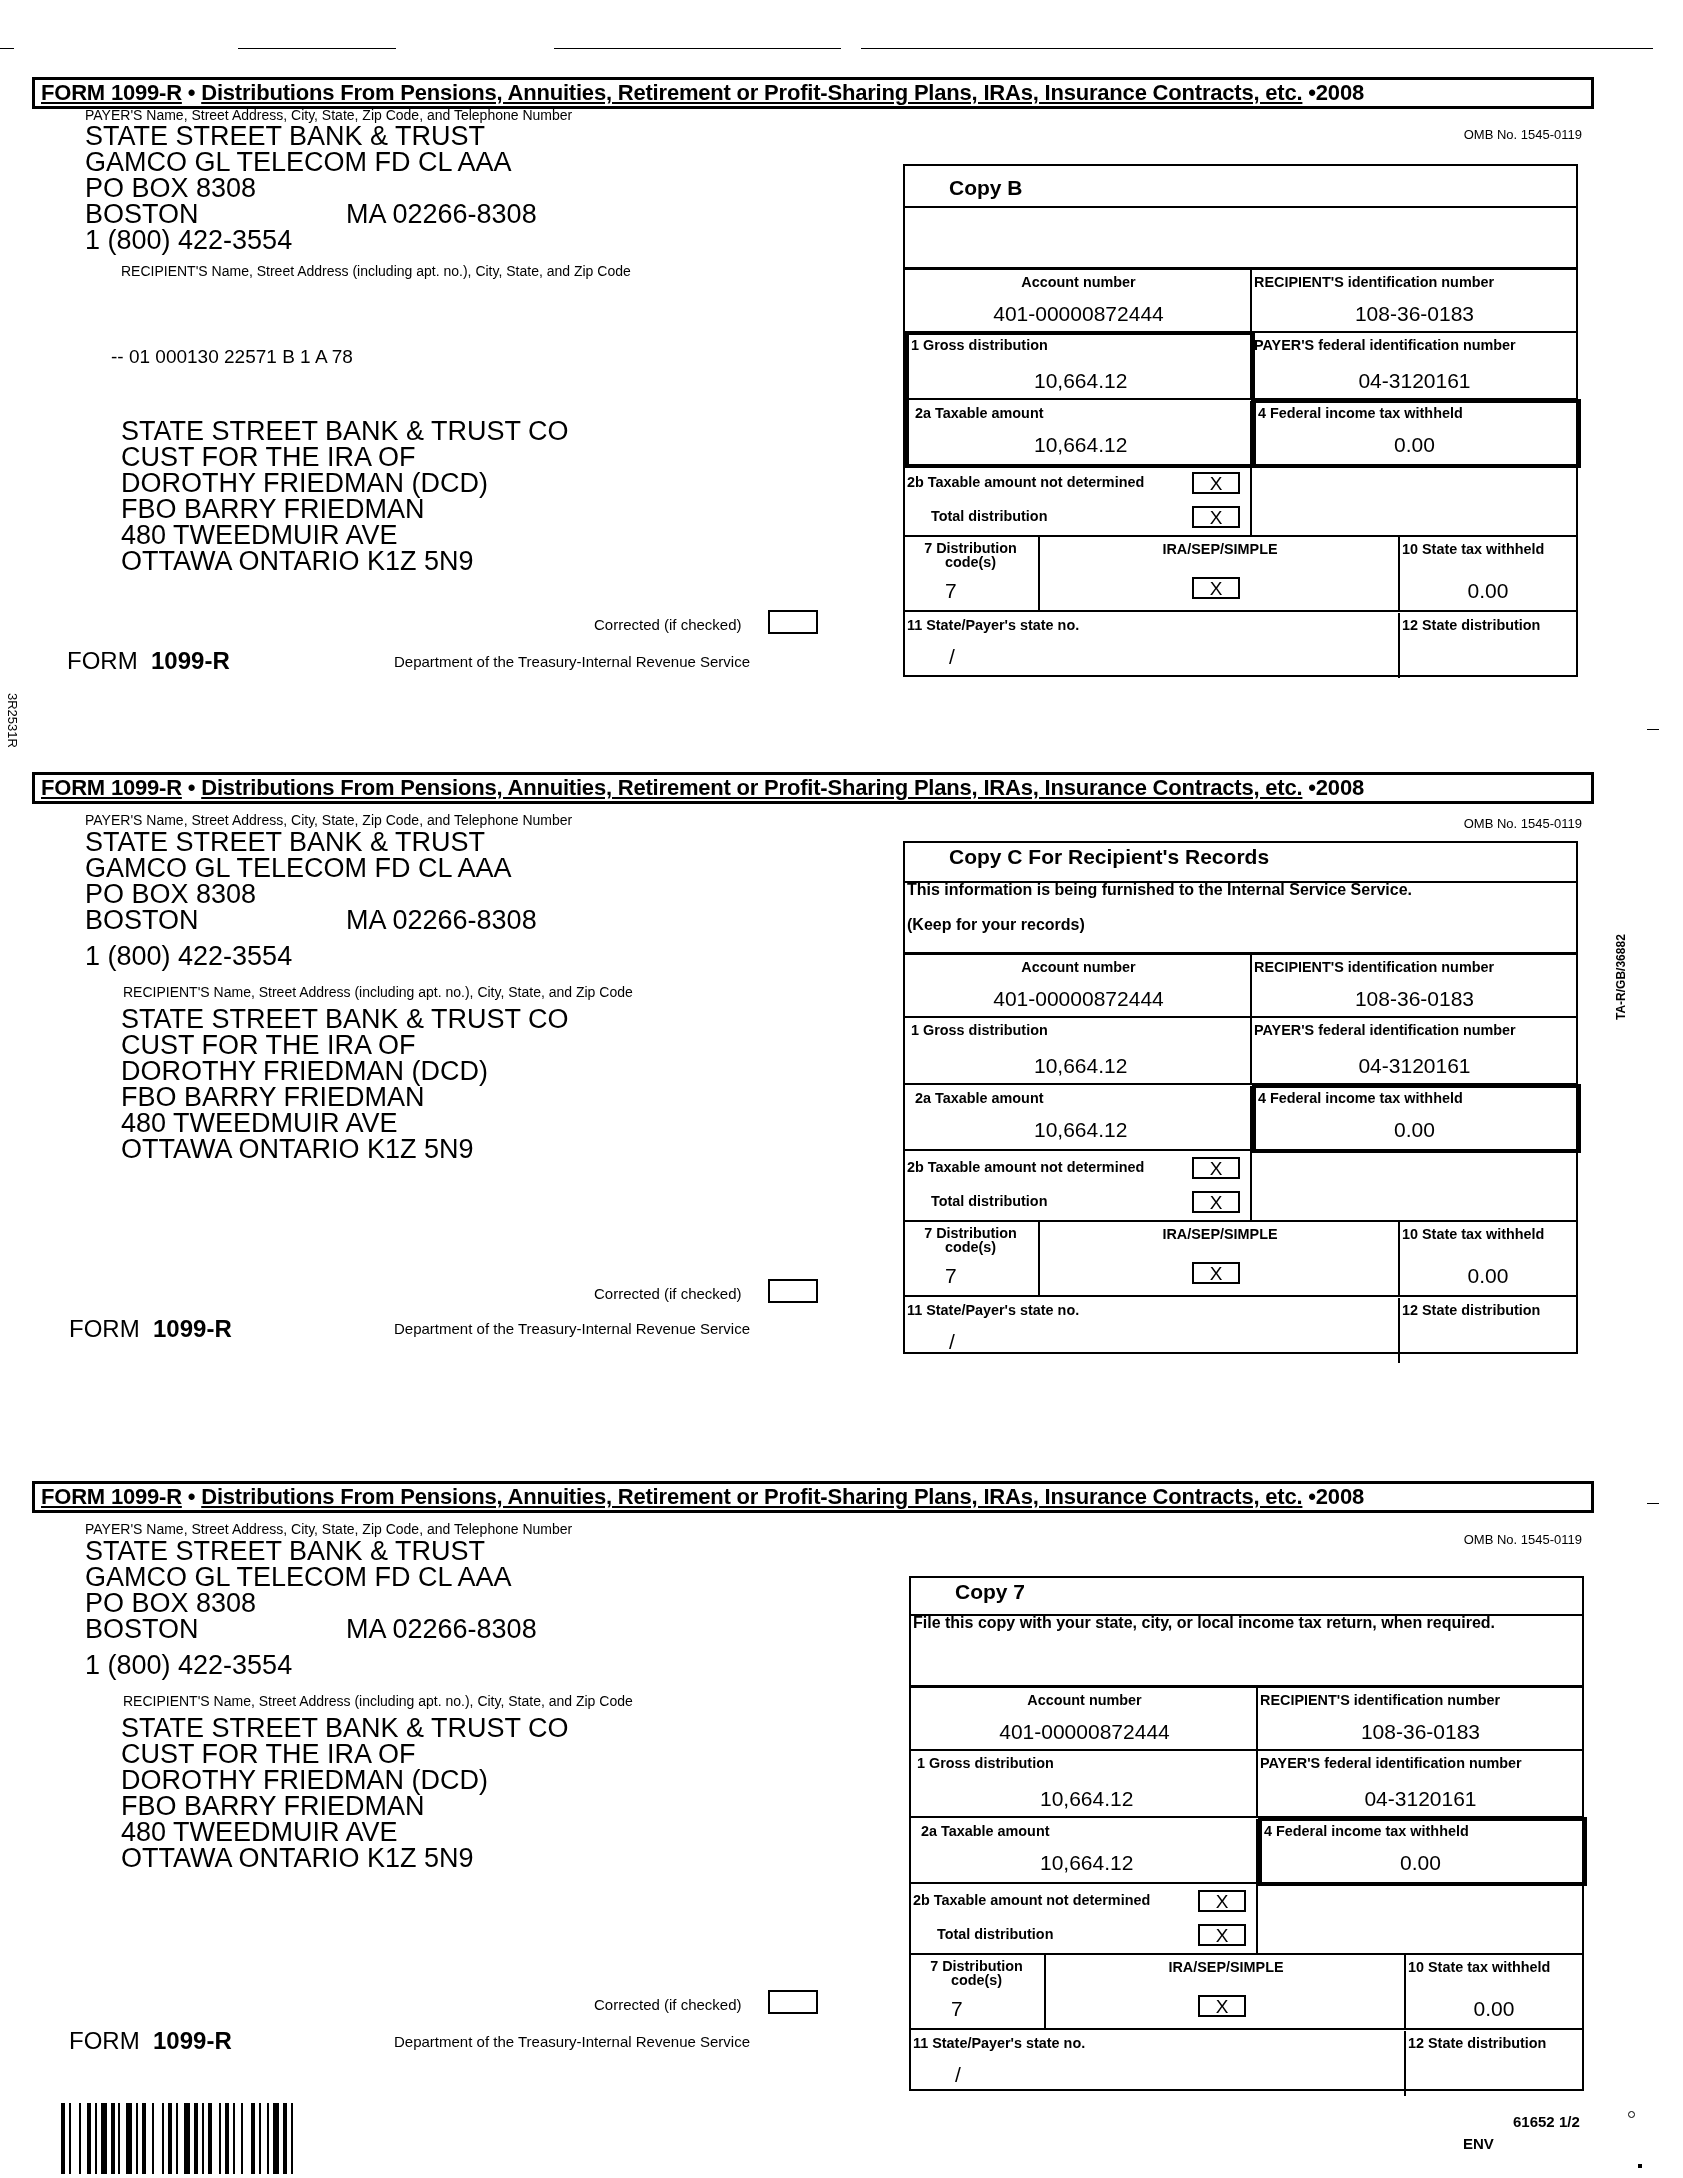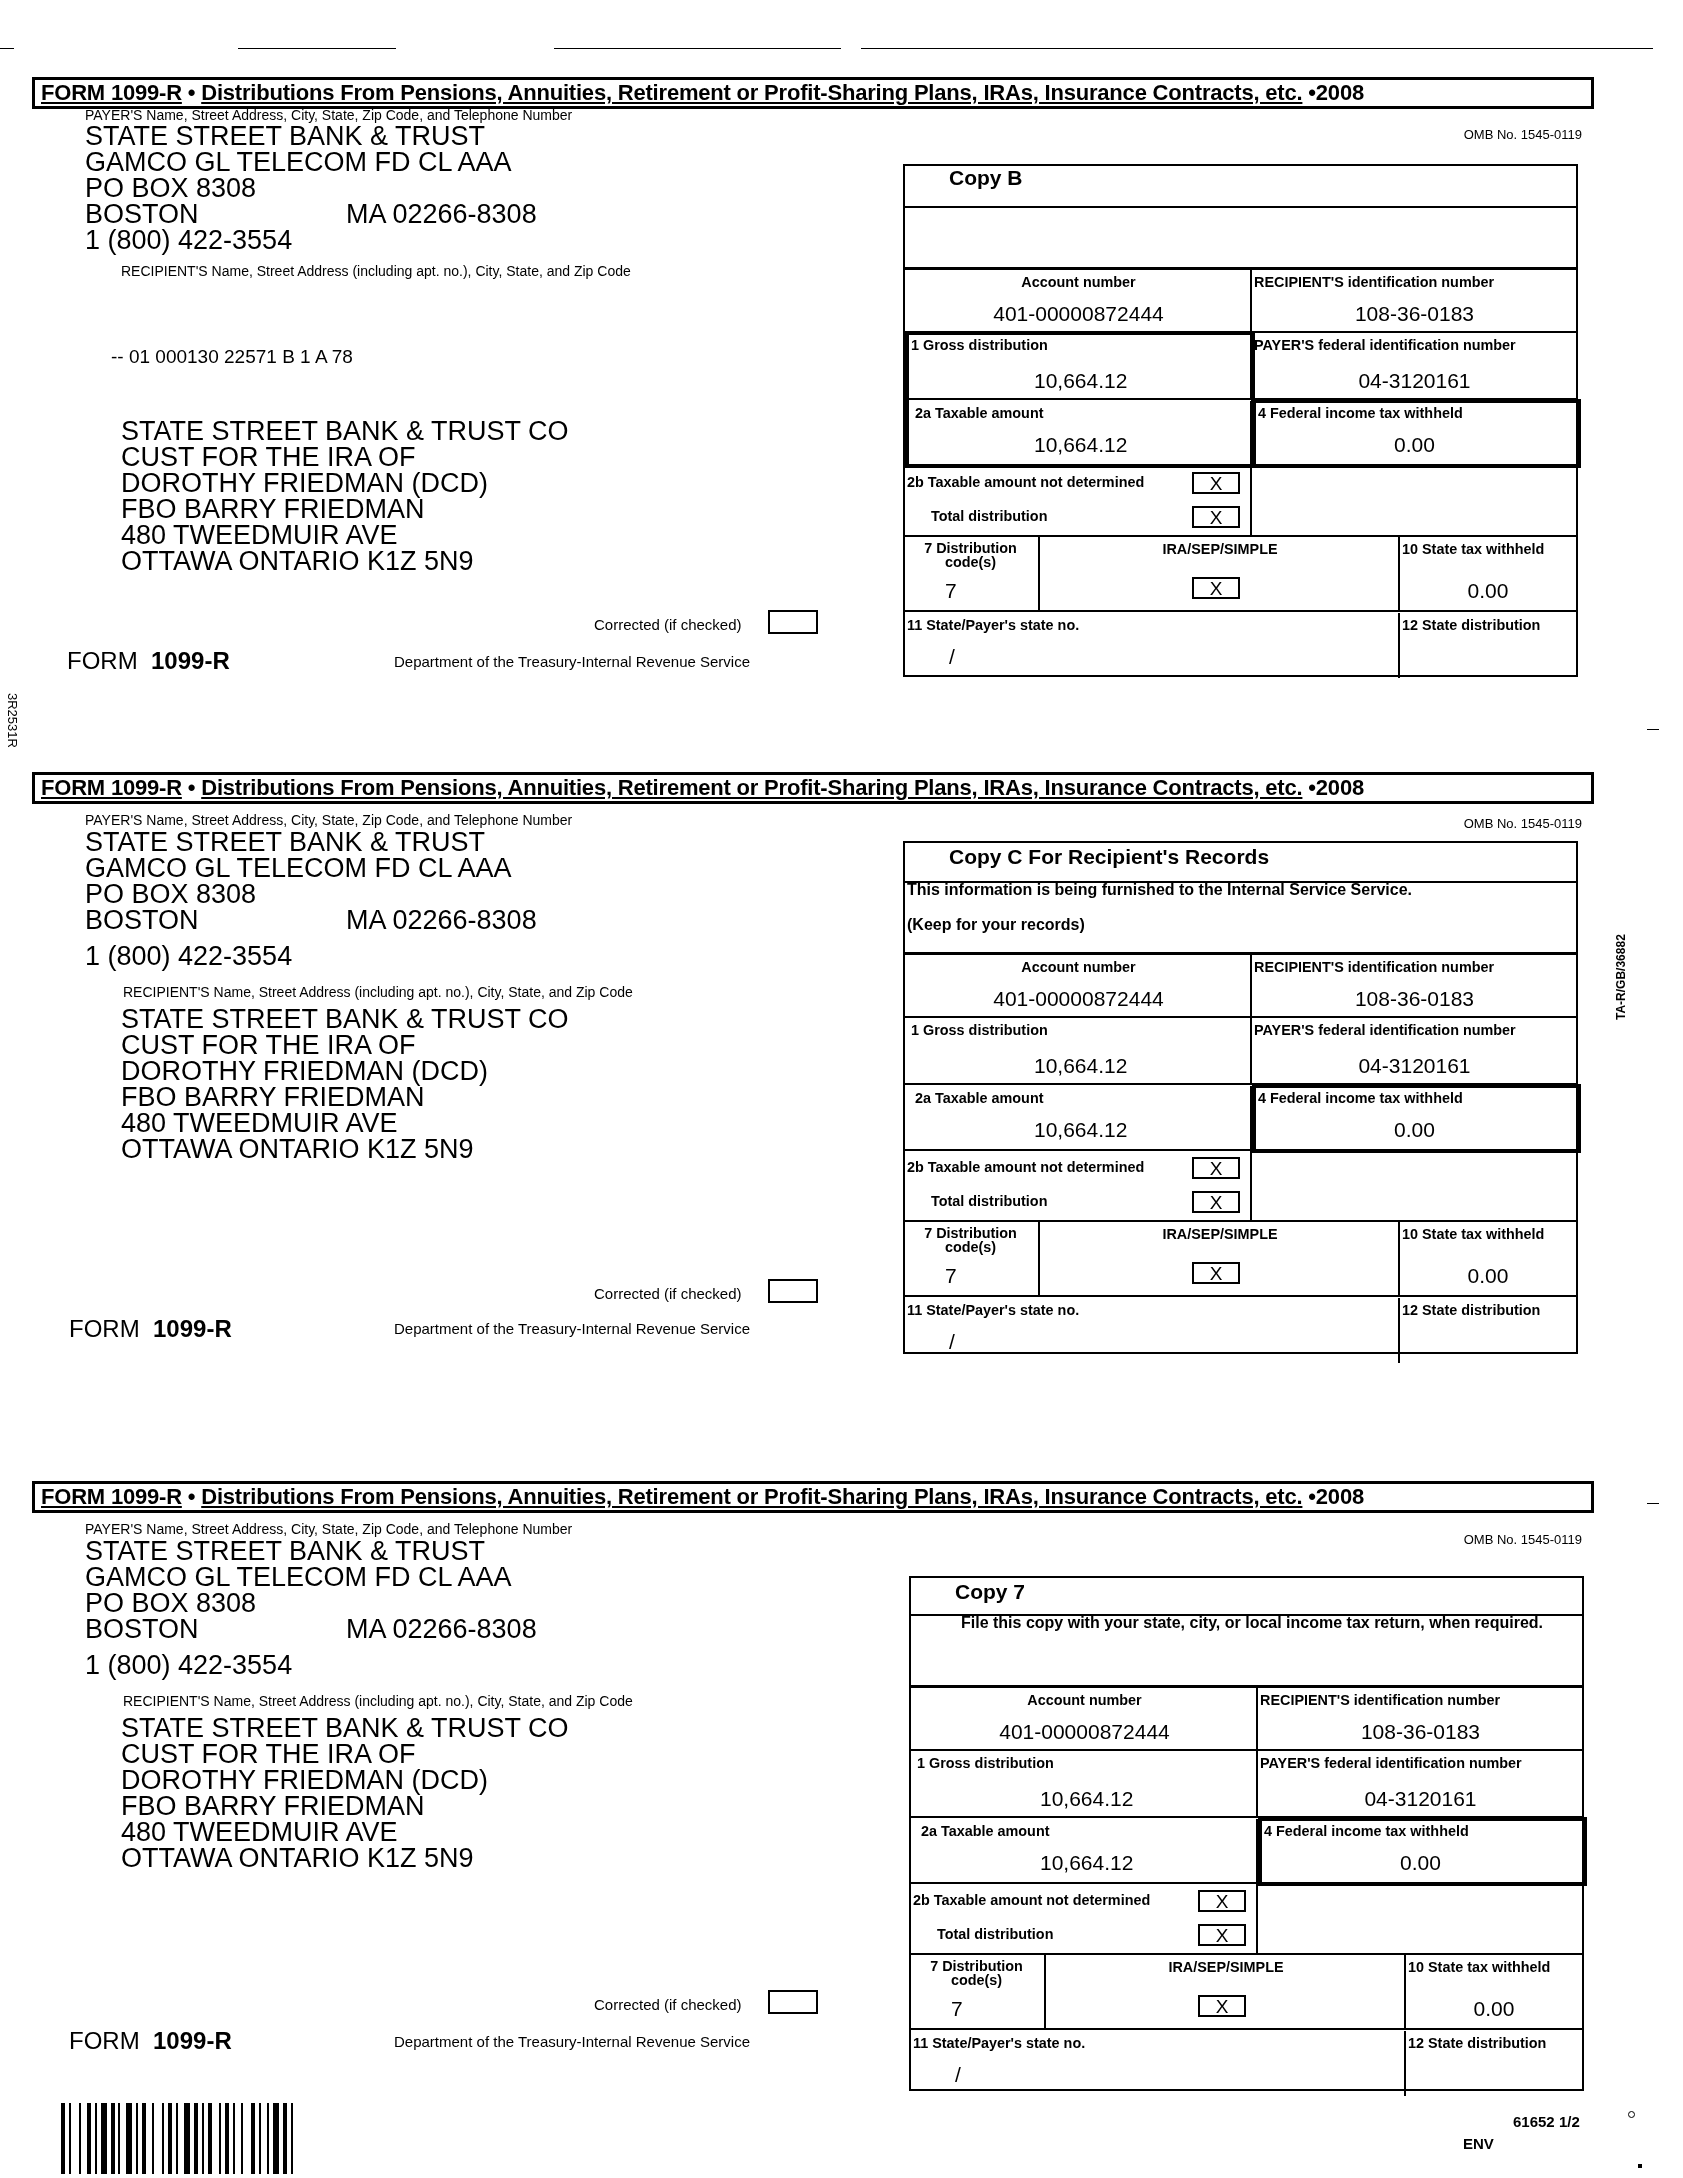--- a/index.html
+++ b/index.html
@@ -74,21 +74,21 @@
     </div>
 
     <div class="small-label" style="font-size: 15px; left: 594px; top: 539px;">Corrected (if checked)</div>
     <div class="corrected-box" style="left: 768px; top: 533px;"></div>
     <div class="form-id" style="left: 67px; top: 570px;"><span>FORM</span>&nbsp;&nbsp;<b>1099-R</b></div>
     <div class="dept" style="left: 394px; top: 576px;">Department of the Treasury-Internal Revenue Service</div>
 
     <div class="omb" style="top: 50px;">OMB No. 1545-0119</div>
 
     <div class="box" style="width: 675px; left: 903px; top: 87px; height: 513px;">
-      <div class="copy-title" style="left: 44px; top: 0;">Copy B</div>
+      <div class="copy-title" style="left: 44px; top: 10px;">Copy B</div>
       <div class="abs" style="left: 0px; width: 671px; height: 2px; background: rgb(0, 0, 0); top: 34px;"></div>
 
       <div class="abs" style="left: 0px; width: 671px; height: 3px; background: rgb(0, 0, 0); top: 95px;"></div>
 
       <div class="abs" style="left: 0px; width: 671px; top: 98px; height: 411px;">
 
         <div class="cell" style="left:0;top:0;width:347px;height:63px;">
           <div class="cell-label" style="left:0;width:347px;text-align:center;">Account number</div>
           <div class="cell-value" style="left:0;width:347px;text-align:center;top:32px;">401-00000872444</div>
         </div>
@@ -288,21 +288,21 @@
     <div class="small-label" style="font-size: 15px; left: 594px; top: 515px;">Corrected (if checked)</div>
     <div class="corrected-box" style="left: 768px; top: 509px;"></div>
     <div class="form-id" style="left: 69px; top: 546px;"><span>FORM</span>&nbsp;&nbsp;<b>1099-R</b></div>
     <div class="dept" style="left: 394px; top: 552px;">Department of the Treasury-Internal Revenue Service</div>
 
     <div class="omb" style="top: 51px;">OMB No. 1545-0119</div>
 
     <div class="box" style="width: 675px; left: 909px; top: 95px; height: 515px;">
       <div class="copy-title" style="left: 44px; top: 2px;">Copy 7</div>
       <div class="abs" style="left: 0px; width: 671px; height: 2px; background: rgb(0, 0, 0); top: 30px;"></div>
-      <div class="copy-desc" style="left: 2px; top: 36px; width: 665px; margin-left: 48px;">File this copy with your state, city, or local income tax return, when required.</div>
+      <div class="copy-desc" style="left: 2px; top: 36px; width: 665px;">File this copy with your state, city, or local income tax return, when required.</div>
 
       <div class="abs" style="left: 0px; width: 671px; height: 3px; background: rgb(0, 0, 0); top: 101px;"></div>
 
       <div class="abs" style="left: 0px; width: 671px; top: 104px; height: 407px;">
 
         <div class="cell" style="left:0;top:0;width:347px;height:63px;">
           <div class="cell-label" style="left:0;width:347px;text-align:center;">Account number</div>
           <div class="cell-value" style="left:0;width:347px;text-align:center;top:32px;">401-00000872444</div>
         </div>
         <div class="cell" style="left:347px;top:0;width:325px;height:63px;border-right:none;">

